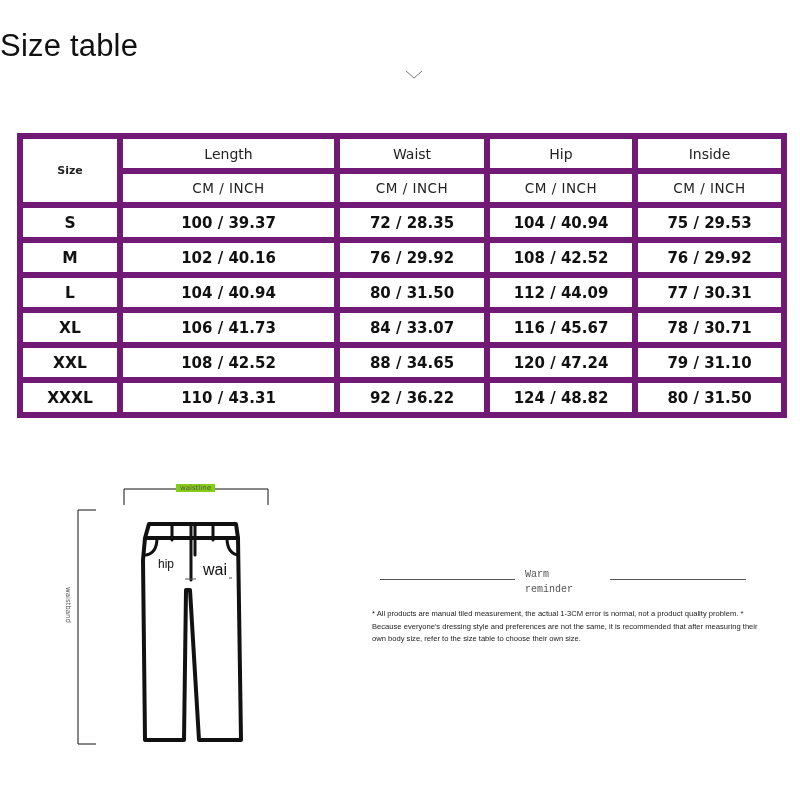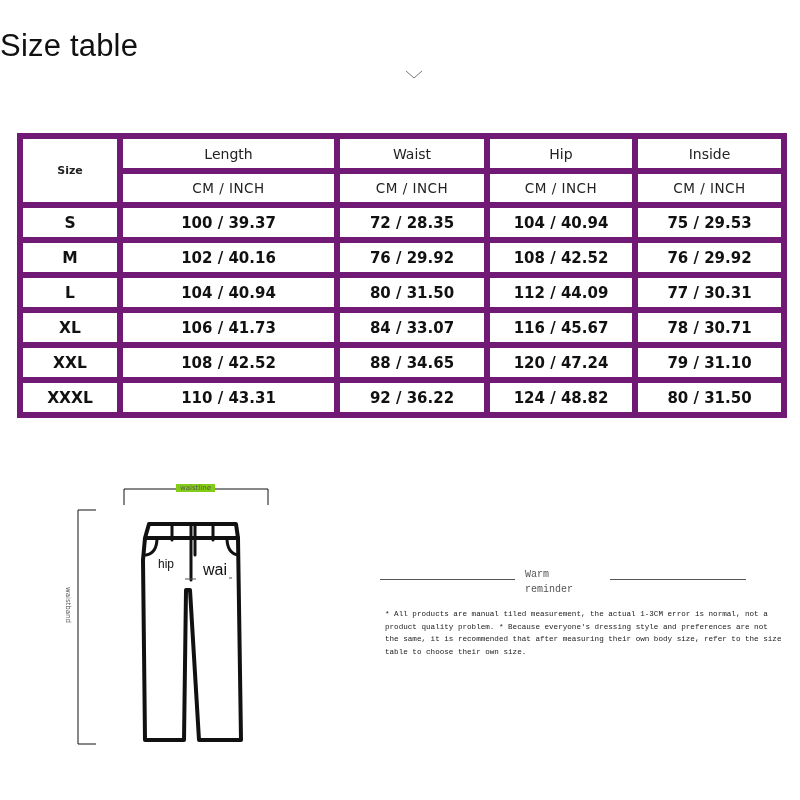--- a/index.html
+++ b/index.html
@@ -12,21 +12,21 @@
   table.size th.sizeh { font-weight: bold; font-size: 11px; text-align: center; }
   table.size th.unit { font-size: 13.5px; letter-spacing: 0.5px; height: 28px; }
   table.size td { font-size: 15px; font-weight: bold; height: 29px; color: #111; }
   table.size td.sz { font-size: 15.5px; }
   .waistline-label { position: absolute; left: 176px; top: 484px; font-size: 7px; color: #555; background: #84cc16; padding: 0 4px; }
   .waistband-label { position: absolute; left: 47px; top: 601px; font-size: 7px; color: #555; transform: rotate(90deg); transform-origin: center; background: #fff; padding: 0 3px; }
   .hip-label { position: absolute; left: 158px; top: 557px; font-size: 12px; color: #111; font-family: "Liberation Sans", sans-serif; }
   .wai-label { position: absolute; left: 203px; top: 561px; font-size: 16px; color: #111; font-family: "Liberation Sans", sans-serif; }
   .reminder-line { position: absolute; height: 1px; background: #555; top: 579px; }
   .reminder-title { position: absolute; left: 525px; top: 567px; font-size: 10px; color: #555; line-height: 15px; font-family: Liberation Mono, monospace; }
-  .notes { position: absolute; left: 372px; top: 608px; width: 400px; font-size: 7.6px; line-height: 12.5px; color: #222; font-family: Liberation Mono, monospace; margin-left: 13px; }
+  .notes { position: absolute; left: 372px; top: 608px; width: 400px; font-size: 7.6px; line-height: 12.5px; color: #222; font-family: Liberation Sans, sans-serif; }
 </style>
 </head>
 <body>
 
 <div class="title">Size table</div>
 <svg class="chev" viewBox="0 0 18 10">
   <polyline points="1,1 9,8 17,1" fill="none" stroke="#777" stroke-width="1"></polyline>
 </svg>
 
 <table class="size">

